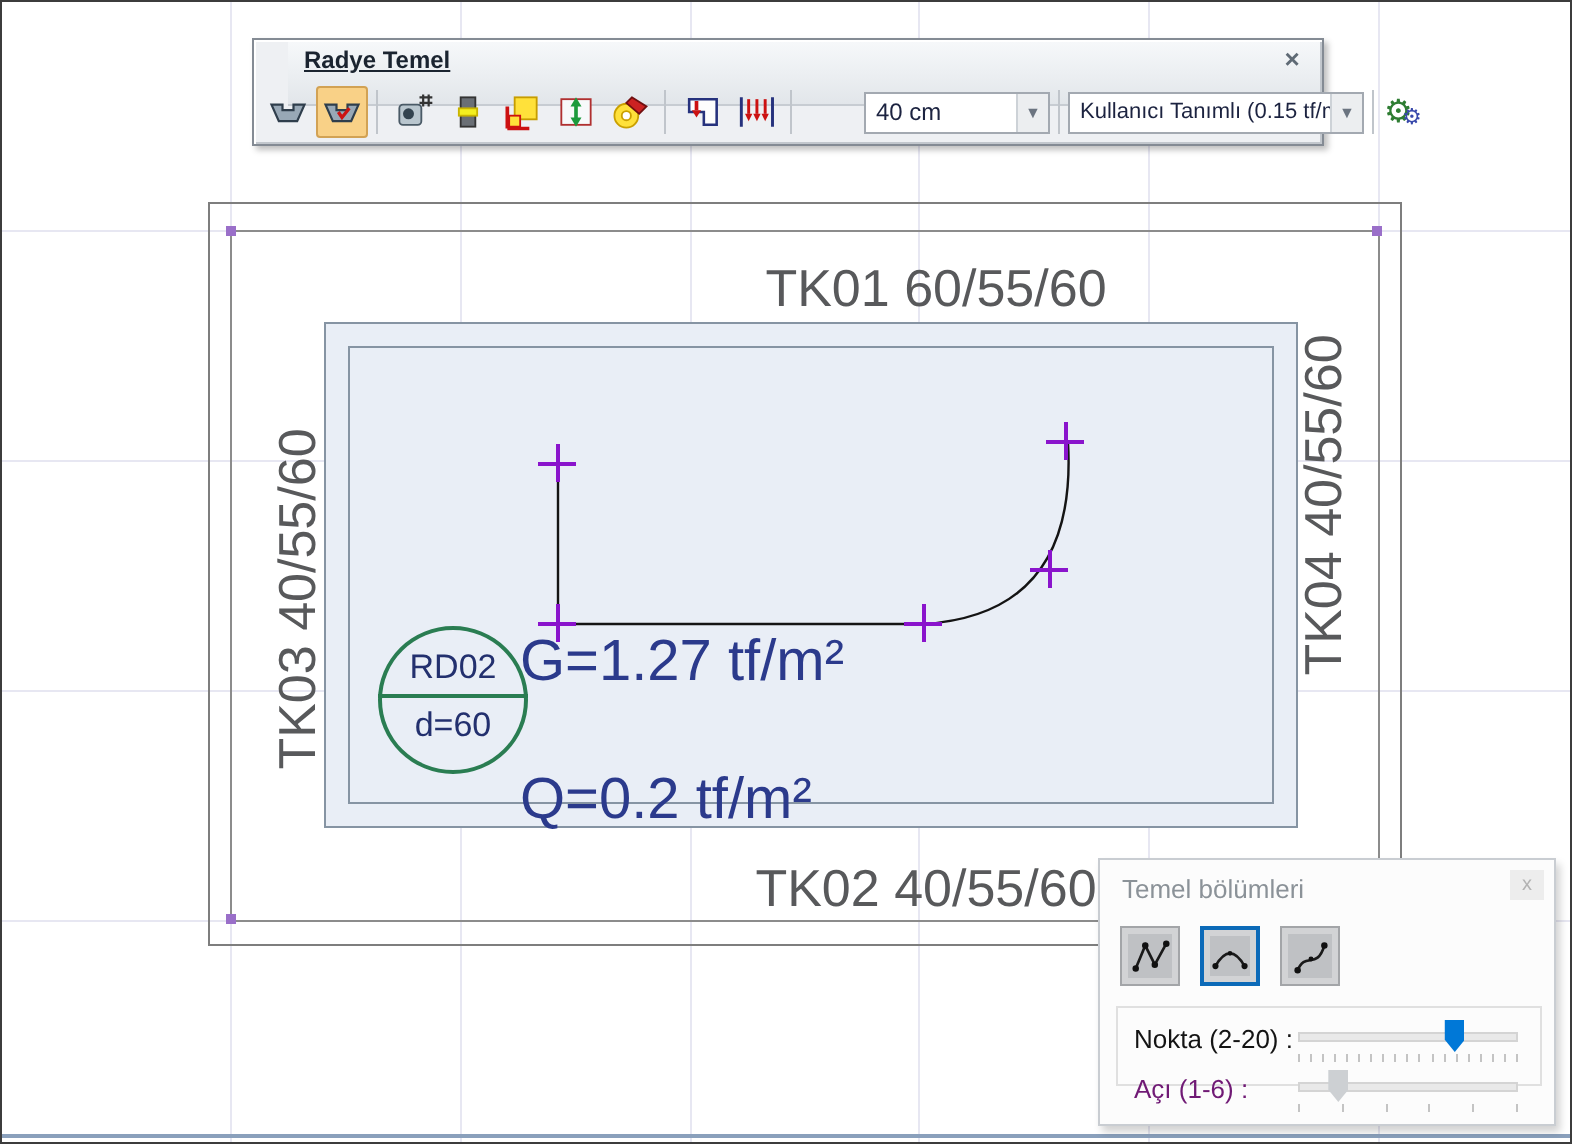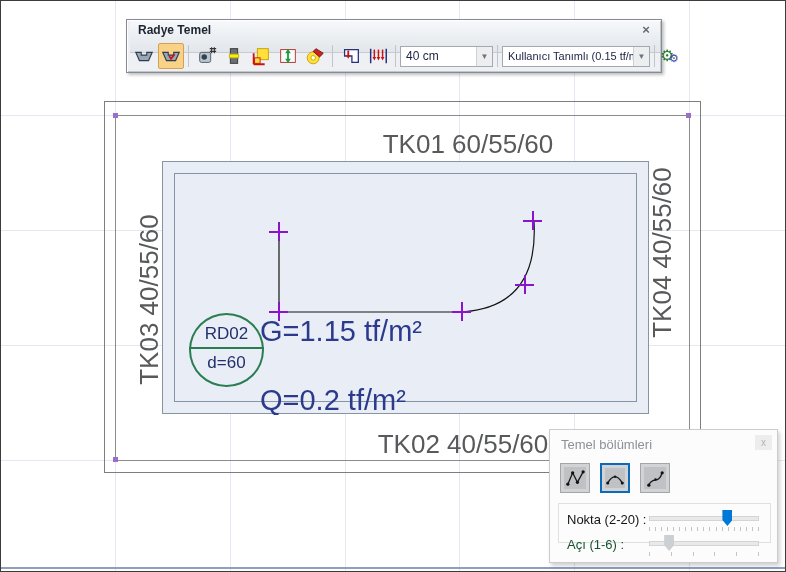--- a/index.html
+++ b/index.html
@@ -40,53 +40,53 @@
   #route-svg{left:0;top:0;z-index:9;}
   .cross{position:absolute;width:19px;height:19px;margin:-10px 0 0 -10px;z-index:10;}
   .cross::before{content:"";position:absolute;left:0;right:0;top:8.5px;height:2px;background:#8a14cc;}
   .cross::after{content:"";position:absolute;top:0;bottom:0;left:8.5px;width:2px;background:#8a14cc;}
   
   #toolbar{
     left:125px;top:18px;width:536px;height:54px;background:#eef0f3;
     border:1px solid #848b94;box-shadow:inset 1px 1px 0 #ffffff,inset -1px -1px 0 #c2c7cd,2px 2px 3px rgba(0,0,0,.25);
     z-index:20;box-sizing:border-box;
   }
-  #tb-title{position:absolute;left:3px;top:1px;right:1px;height:32px;
+  #tb-title{position:absolute;left:17px;top:1px;right:1px;height:32px;
     background:linear-gradient(#f6f8fa,#e2e6ea);border-bottom:1px solid #c7ccd2;
-    font-size:12px;font-weight:bold;color:#1b2430;line-height:19px;padding-left:8px;box-sizing:border-box;}
+    font-size:12px;font-weight:bold;color:#1b2430;line-height:19px;padding-left:8px;box-sizing:border-box;text-decoration:underline;}
   #tb-close{position:absolute;right:6px;top:0;width:16px;height:18px;line-height:18px;text-align:center;
     color:#5f6a75;font-size:13px;cursor:default;}
   #tb-row{position:absolute;left:3px;top:21px;right:3px;height:30px;display:flex;align-items:center;}
   .tbtn{width:24px;height:24px;margin:0 0.5px;border:1px solid transparent;border-radius:2px;
     display:flex;align-items:center;justify-content:center;flex:0 0 auto;}
   .tbtn.sel{background:#f9d187;border:1px solid #d2a254;}
   .tsep{width:1px;height:22px;background:#c0c5cb;margin:0 4px;flex:0 0 auto;}
   .combo{height:21px;background:#fff;border:1px solid #a3a9b1;display:flex;align-items:center;
     font-size:12px;color:#1c2340;flex:0 0 auto;box-sizing:border-box;position:relative;}
   .combo .cv{padding-left:5px;overflow:hidden;white-space:nowrap;flex:1;}
   .combo .carr{width:15px;height:100%;background:#eceef0;border-left:1px solid #cdd2d7;
     display:flex;align-items:center;justify-content:center;color:#6b7480;font-size:8px;flex:0 0 auto;}
-  #combo-size{width:93px;}
+  #combo-size{width:93px;margin-left:32px;}
   #combo-load{width:148px;font-size:11px;}
   #gear-btn{width:24px;height:24px;position:relative;flex:0 0 auto;}
   #gear-btn .g1{position:absolute;left:1px;top:2px;font-size:16px;color:#2e7d32;}
   #gear-btn .g2{position:absolute;left:10px;top:8px;font-size:11px;color:#3949ab;}
   
   #rpanel{left:548px;top:428px;width:229px;height:134px;background:#fcfcfc;border:1px solid #c9cdd2;
     box-shadow:2px 3px 4px rgba(0,0,0,.18);z-index:20;box-sizing:border-box;}
   #rp-title{position:absolute;left:11px;top:7px;font-size:13px;color:#8b9298;}
   #rp-close{position:absolute;right:5px;top:5px;width:17px;height:15px;background:#ededed;
     color:#b3b3b3;font-size:10px;line-height:15px;text-align:center;}
   .mode-btn{position:absolute;top:33px;width:30px;height:30px;background:#d2d3d5;border:1px solid #a3a5a8;box-sizing:border-box;}
   .mode-btn .plate{position:absolute;inset:3px;background:#bfc1c4;display:flex;align-items:center;justify-content:center;}
   .mode-btn.sel{border:2px solid #0c6ab8;}
   #mode-poly{left:10px;} #mode-arc{left:50px;} #mode-spline{left:90px;}
   #rp-group{position:absolute;left:8px;top:73px;width:213px;height:40px;border:1px solid #e0e0e0;box-sizing:border-box;}
   .sl-label{position:absolute;left:8px;font-size:13px;color:#141414;white-space:nowrap;}
-  .sl-label.dis{color:#14532d;}
+  .sl-label.dis{color:#701a75;}
   .slider{position:absolute;left:90px;width:112px;height:22px;}
   .slider .track{position:absolute;left:0;right:2px;top:7px;height:3px;background:#e9e9e9;border:1px solid #d4d4d4;}
   .slider .thumb{position:absolute;top:1px;width:10px;height:16px;margin-left:-5px;background:#0078d7;
     clip-path:polygon(0 0,100% 0,100% 62%,50% 100%,0 62%);}
   .slider .thumb.dis{background:#cdd0d3;}
   .ticks{position:absolute;left:0;right:2px;top:18px;height:4px;display:flex;justify-content:space-between;}
   .ticks i{width:1px;height:4px;background:#c4c4c4;}
 </style>
 </head>
 <body>
@@ -121,21 +121,21 @@
   <div id="tk-top" class="tk-label">TK01 60/55/60</div>
   <div id="tk-bottom" class="tk-label">TK02 40/55/60</div>
   <div id="tk-left" class="tk-label">TK03 40/55/60</div>
   <div id="tk-right" class="tk-label">TK04 40/55/60</div>
 
   <div id="mat-circle" class="abs"></div>
   <div id="mat-circle-line" class="abs"></div>
   <div id="tag-name" class="tag-text">RD02</div>
   <div id="tag-d" class="tag-text">d=60</div>
 
-  <div id="load-g" class="load-text">G=1.15 tf/m²</div>
+  <div id="load-g" class="load-text">G=1.27 tf/m²</div>
   <div id="load-q" class="load-text">Q=0.2 tf/m²</div>
 
   <svg id="route-svg" class="abs" width="786" height="572">
     <path fill="none" stroke="#141414" stroke-width="1.2" d="M278,231 L278,311 L461,311 Q538,306 533,220"></path>
   </svg>
   <div id="cross-layer">
       <div class="cross" style="left: 278px; top: 231px;"></div>
       <div class="cross" style="left: 278px; top: 311px;"></div>
       <div class="cross" style="left: 461px; top: 311px;"></div>
       <div class="cross" style="left: 524px; top: 284px;"></div>

